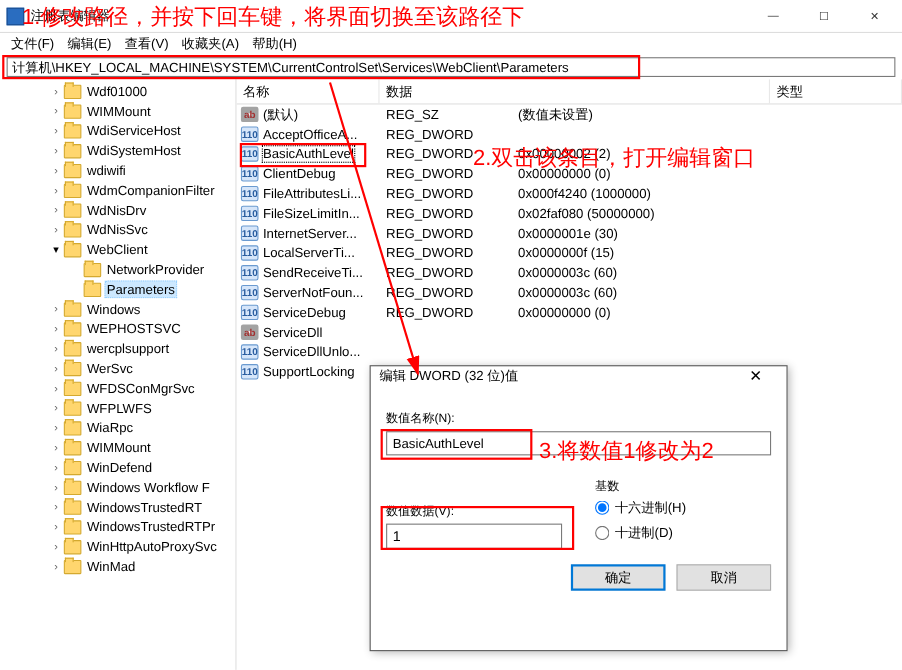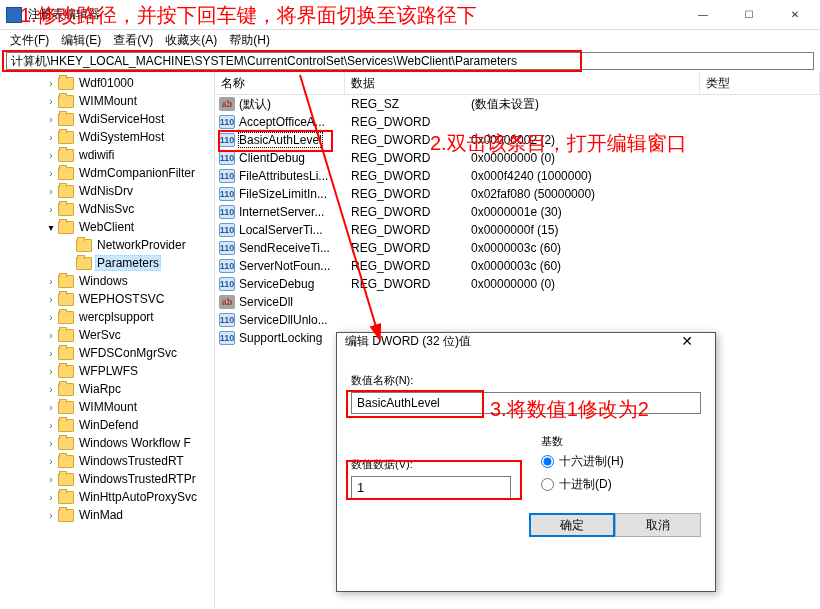--- a/index.html
+++ b/index.html
@@ -47,21 +47,21 @@
 .dclose { width: 40px; text-align: center; font-size: 14px; }
 .dbody { padding: 6px 14px; }
 .flabel { font-size: 11px; margin-top: 4px; margin-bottom: 4px; }
 .finput { width: 100%; border: 1px solid #7a7a7a; padding: 3px 5px; font-size: 12px; background: #fff; }
 .drow { display: flex; margin-top: 16px; align-items: flex-end; }
 .dcol { }
 .vinput { width: 160px; border: 1px solid #7a7a7a; padding: 3px 5px; font-size: 13px; }
 .radios { margin-left: 30px; }
 .radios label { display: flex; align-items: center; font-size: 12px; margin-bottom: 6px; }
 .radios input { margin-right: 5px; }
-.dbtns { display: flex; justify-content: flex-end; padding: 8px 14px 12px; gap: 0; }
+.dbtns { display: flex; justify-content: flex-end; padding: 8px 14px 12px; gap: 10px; }
 .dbtn { width: 86px; height: 24px; border: 1px solid #adadad; background: #e1e1e1; font-size: 12px; }
 .dbtn.primary { border: 2px solid #0078d7; }
 
 .anno { position: absolute; color: #ff0000; font-size: 20px; font-weight: 500; z-index: 50; pointer-events: none; }
 .annobox { position: absolute; border: 2px solid #ff0000; z-index: 49; pointer-events: none; }
 .arrow { position: absolute; z-index: 48; pointer-events: none; }
 </style>
 </head>
 <body>
 

